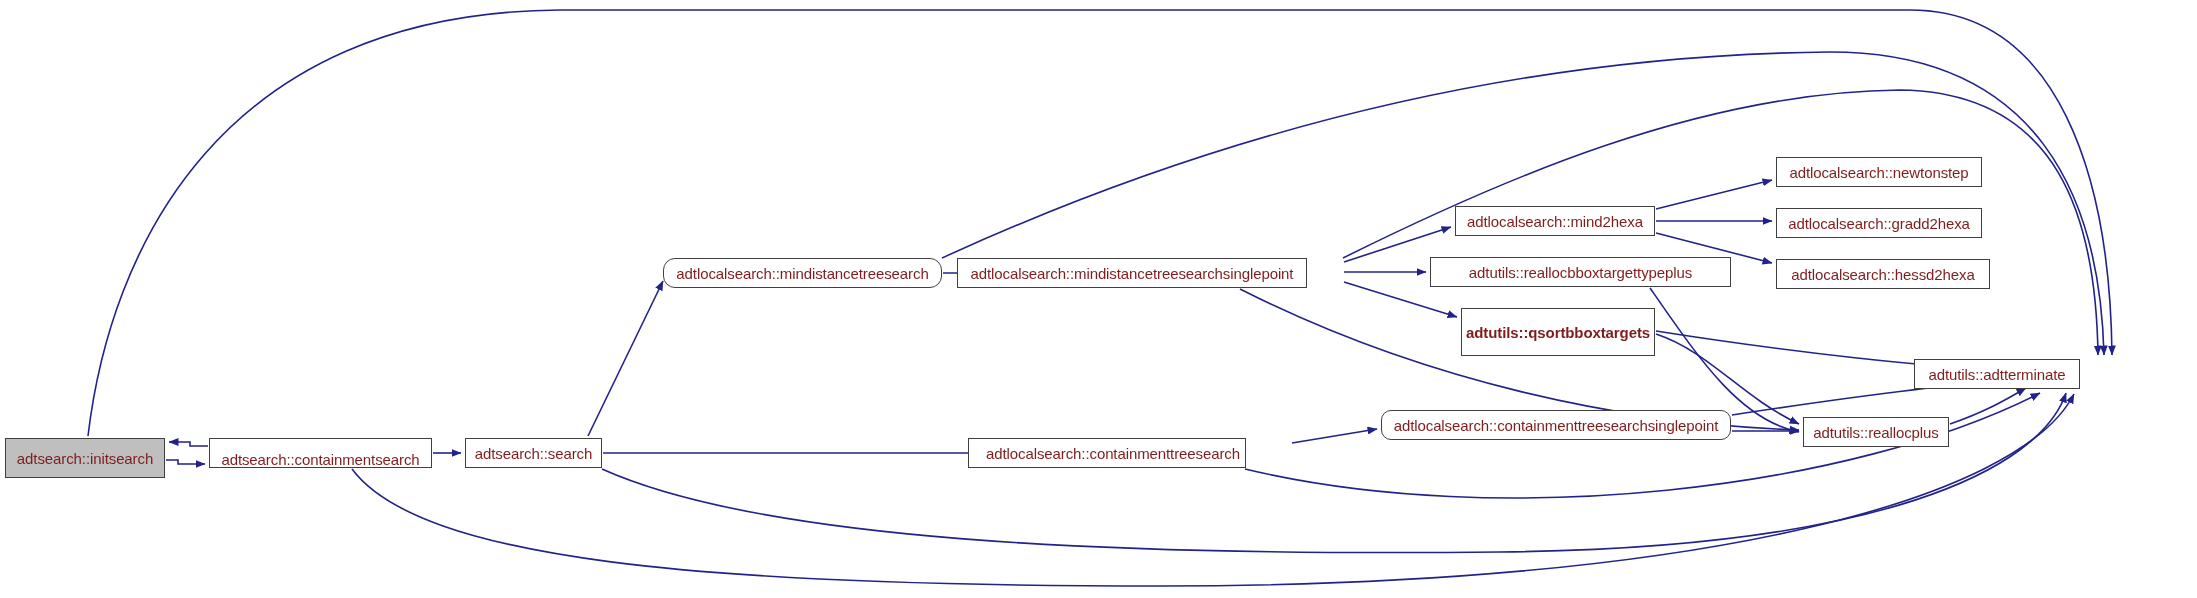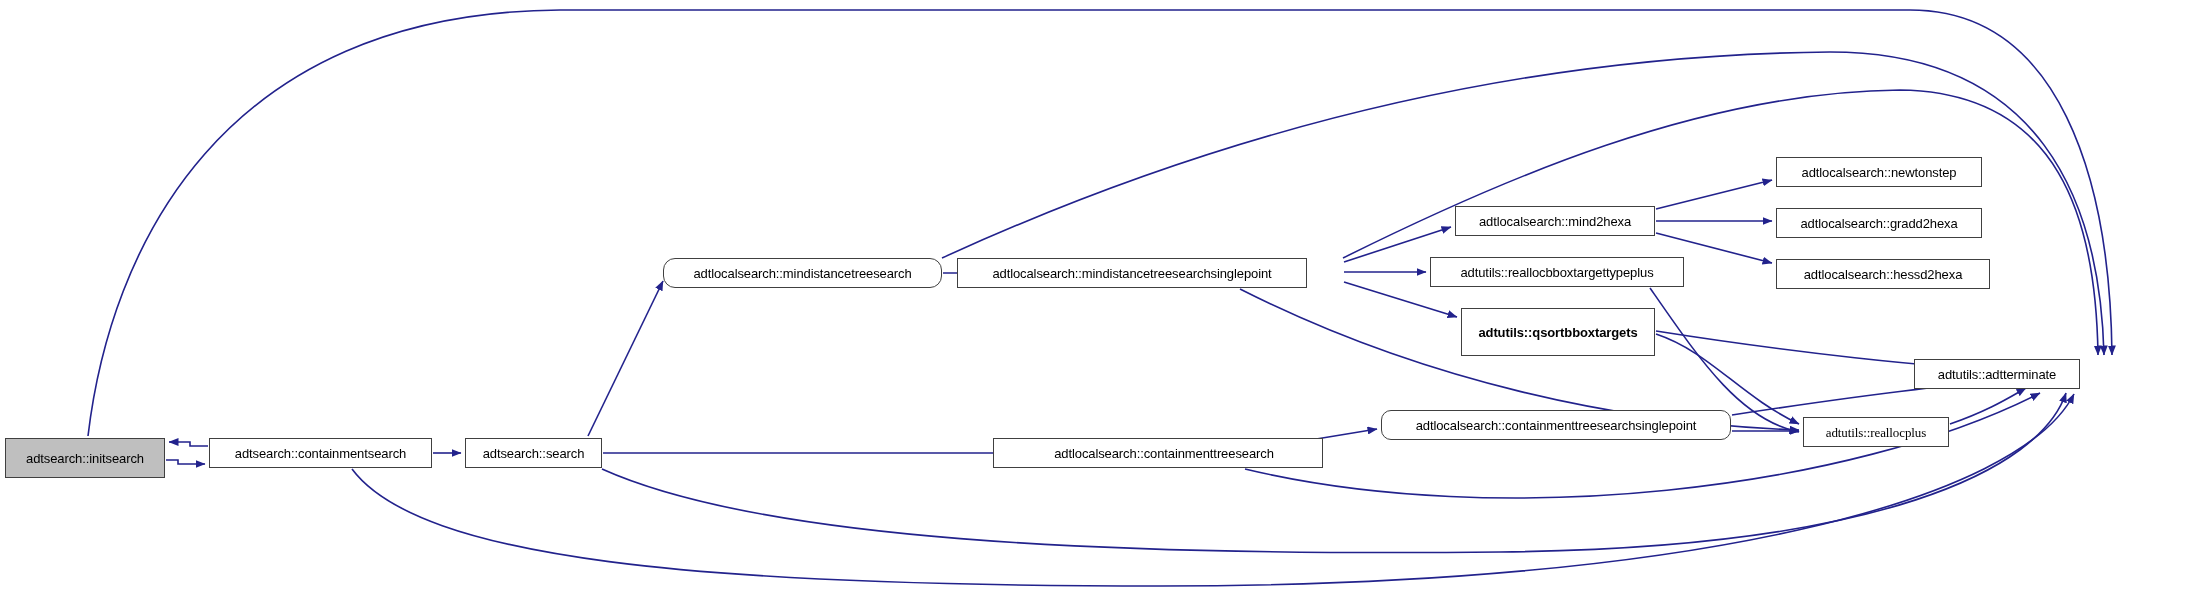--- a/index.html
+++ b/index.html
@@ -23,23 +23,23 @@
     left: 0;
     top: 0;
     width: 2197px;
     height: 598px;
   }
   .node {
     position: absolute;
     box-sizing: border-box;
     border: 1px solid #404040;
     background: #ffffff;
-    color: #000000;
+    color: #7f1d1d;
     font-family: "Liberation Sans", sans-serif;
-    font-size: 13px;
+    font-size: 15px;
     line-height: 1;
     display: flex;
     align-items: center;
     justify-content: center;
     white-space: nowrap;
     letter-spacing: -0.1px;
   }
   .node.current {
     background: #bfbfbf;
     border: 1px solid #404040;
@@ -114,41 +114,41 @@
       <path d="M352,469 C420,560 700,586 1160,586 C1700,586 2020,500 2074,394"></path>
 
       <path d="M602,469 C760,540 1100,556 1500,552 C1880,548 2040,470 2066,393"></path>
     </g>
   </svg>
 
   <div class="node current" style="left:5px;  top:438px; width:160px; height:40px;">
     <span class="node-label">adtsearch::initsearch</span>
   </div>
 
-  <div class="node" style="left:209px; top:438px; width:223px; height:30px;">
+  <div class="node" style="left:209px; top:438px; width:223px; height:30px;align-items:flex-end;">
     <span class="node-label">adtsearch::containmentsearch</span>
   </div>
 
   <div class="node" style="left:465px; top:438px; width:137px; height:30px;">
     <span class="node-label">adtsearch::search</span>
   </div>
 
   <div class="node" style="left:663px; top:258px; width:279px; height:30px;border-radius:12px;">
     <span class="node-label">adtlocalsearch::mindistancetreesearch</span>
   </div>
 
   <div class="node" style="left:957px; top:258px; width:350px; height:30px;">
     <span class="node-label">adtlocalsearch::mindistancetreesearchsinglepoint</span>
   </div>
 
   <div class="node" style="left:1455px; top:206px; width:200px; height:30px;">
     <span class="node-label">adtlocalsearch::mind2hexa</span>
   </div>
 
-  <div class="node" style="left:1430px; top:257px; width:254px; height:30px;">
+  <div class="node" style="left:1430px; top:257px; width:301px; height:30px;">
     <span class="node-label">adtutils::reallocbboxtargettypeplus</span>
   </div>
 
   <div class="node" style="left:1461px; top:308px; width:194px; height:48px;font-weight:bold;">
     <span class="node-label">adtutils::qsortbboxtargets</span>
   </div>
 
   <div class="node" style="left:1776px; top:157px; width:206px; height:30px;">
     <span class="node-label">adtlocalsearch::newtonstep</span>
   </div>
@@ -158,25 +158,25 @@
   </div>
 
   <div class="node" style="left:1776px; top:259px; width:214px; height:30px;">
     <span class="node-label">adtlocalsearch::hessd2hexa</span>
   </div>
 
   <div class="node" style="left:1914px; top:359px; width:166px; height:30px;">
     <span class="node-label">adtutils::adtterminate</span>
   </div>
 
-  <div class="node" style="left:993px; top:438px; width:330px; height:30px;padding-left:12px;">
+  <div class="node" style="left:968px; top:438px; width:278px; height:30px;padding-left:12px;">
     <span class="node-label">adtlocalsearch::containmenttreesearch</span>
   </div>
 
   <div class="node" style="left:1381px; top:410px; width:350px; height:30px;border-radius:10px;">
     <span class="node-label">adtlocalsearch::containmenttreesearchsinglepoint</span>
   </div>
 
-  <div class="node" style="left:1803px; top:417px; width:146px; height:30px;font-family:Liberation Serif, serif;">
+  <div class="node" style="left:1803px; top:417px; width:146px; height:30px;">
     <span class="node-label">adtutils::reallocplus</span>
   </div>
 
 </div>
 
 </body></html>

